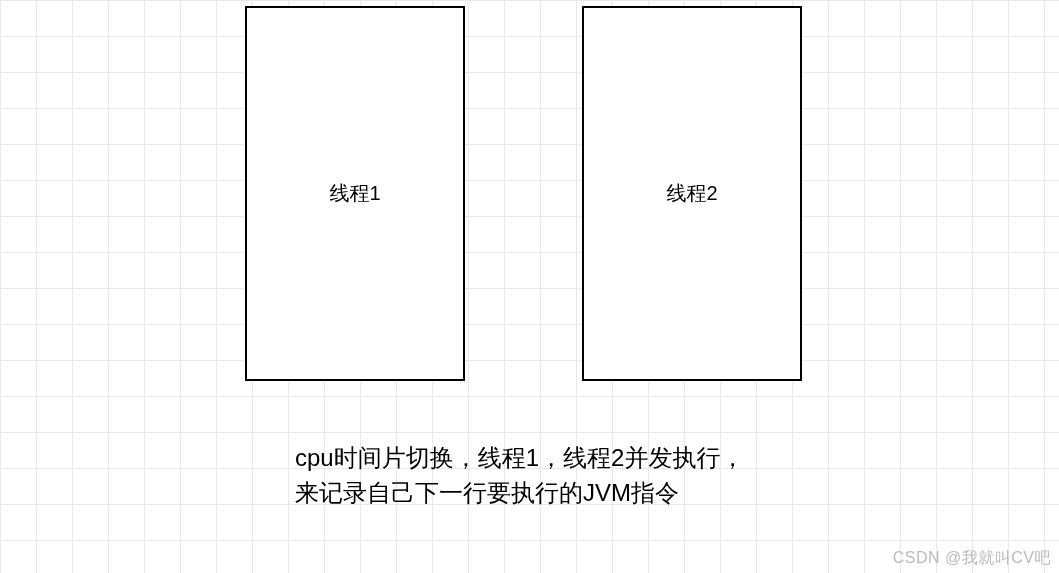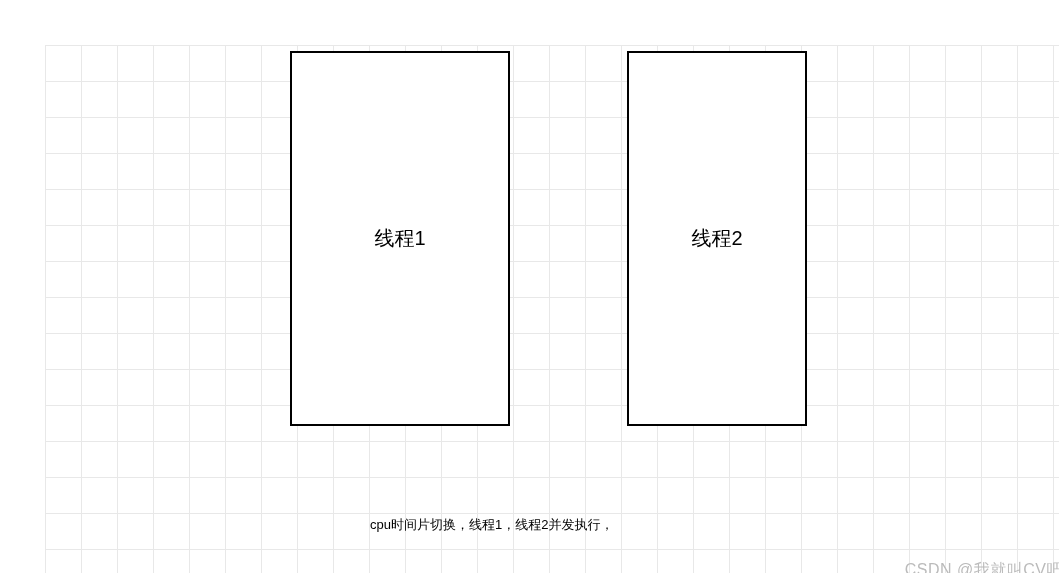--- a/index.html
+++ b/index.html
@@ -1,17 +1,17 @@
 <!DOCTYPE html>
 <html><head>
   <meta charset="utf-8">
   <style>
     * {
-      margin: 12px;
-      padding: 9px;
+      margin: 0;
+      padding: 0;
       box-sizing: border-box;
     }
     body {
       width: 1059px;
       height: 573px;
       font-family: Arial, "Microsoft YaHei", sans-serif;
       background: #fff;
       position: relative;
       overflow: hidden;
     }
@@ -35,29 +35,29 @@
     }
     .box1 {
       left: 245px;
       top: 6px;
       width: 220px;
       height: 375px;
     }
     .box2 {
       left: 582px;
       top: 6px;
-      width: 180px;
+      width: 220px;
       height: 375px;
     }
     .caption {
       position: absolute;
       left: 295px;
       top: 441px;
       width: 470px;
-      font-size: 13px;
+      font-size: 24px;
       line-height: 1.45;
       color: #000;
     }
     .watermark {
       position: absolute;
       right: 8px;
       bottom: 4px;
       font-size: 16px;
       color: #bbb;
       letter-spacing: 0.5px;
@@ -71,15 +71,16 @@
 <div class="box box1">
   <span>线程1</span>
 </div>
 
 <div class="box box2">
   <span>线程2</span>
 </div>
 
 <div class="caption">
   <div>cpu时间片切换，线程1，线程2并发执行，</div>
+  <div>来记录自己下一行要执行的JVM指令</div>
 </div>
 
 <div class="watermark">CSDN @我就叫CV吧</div>
 
 </body></html>

